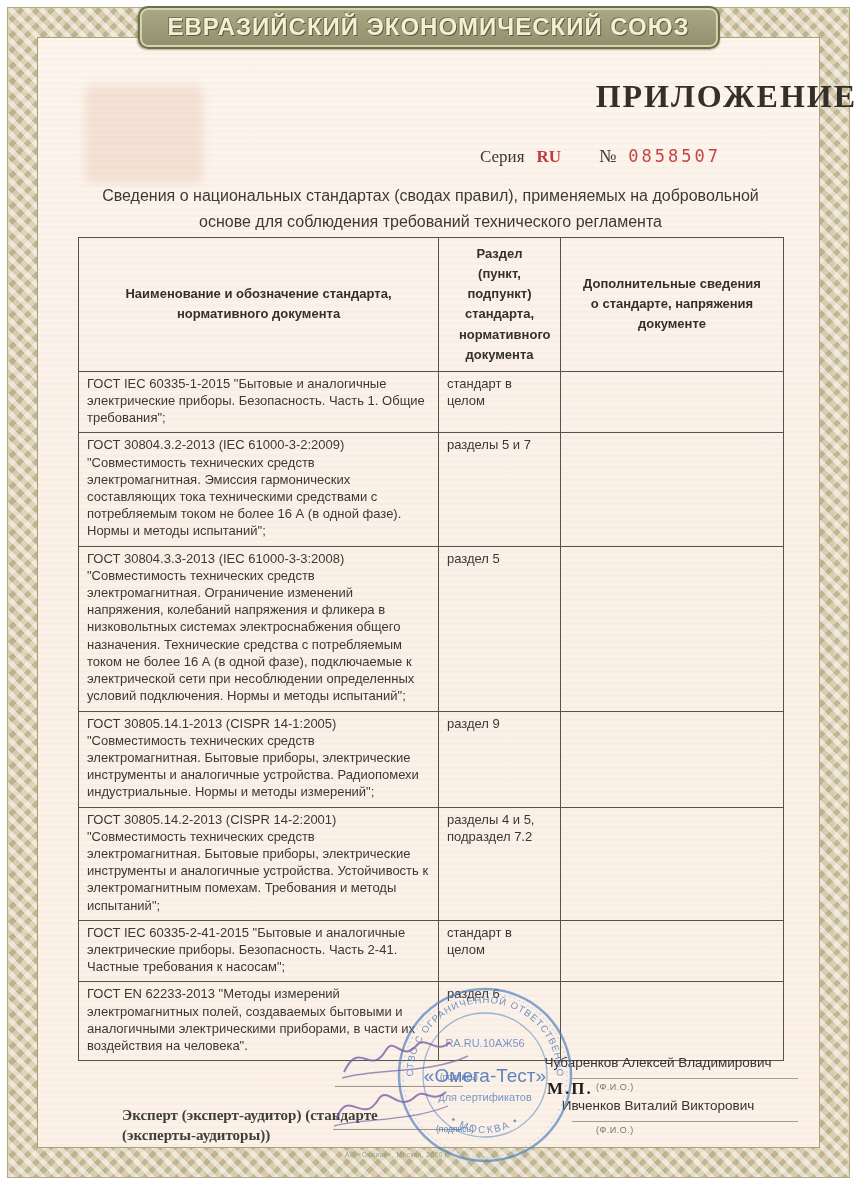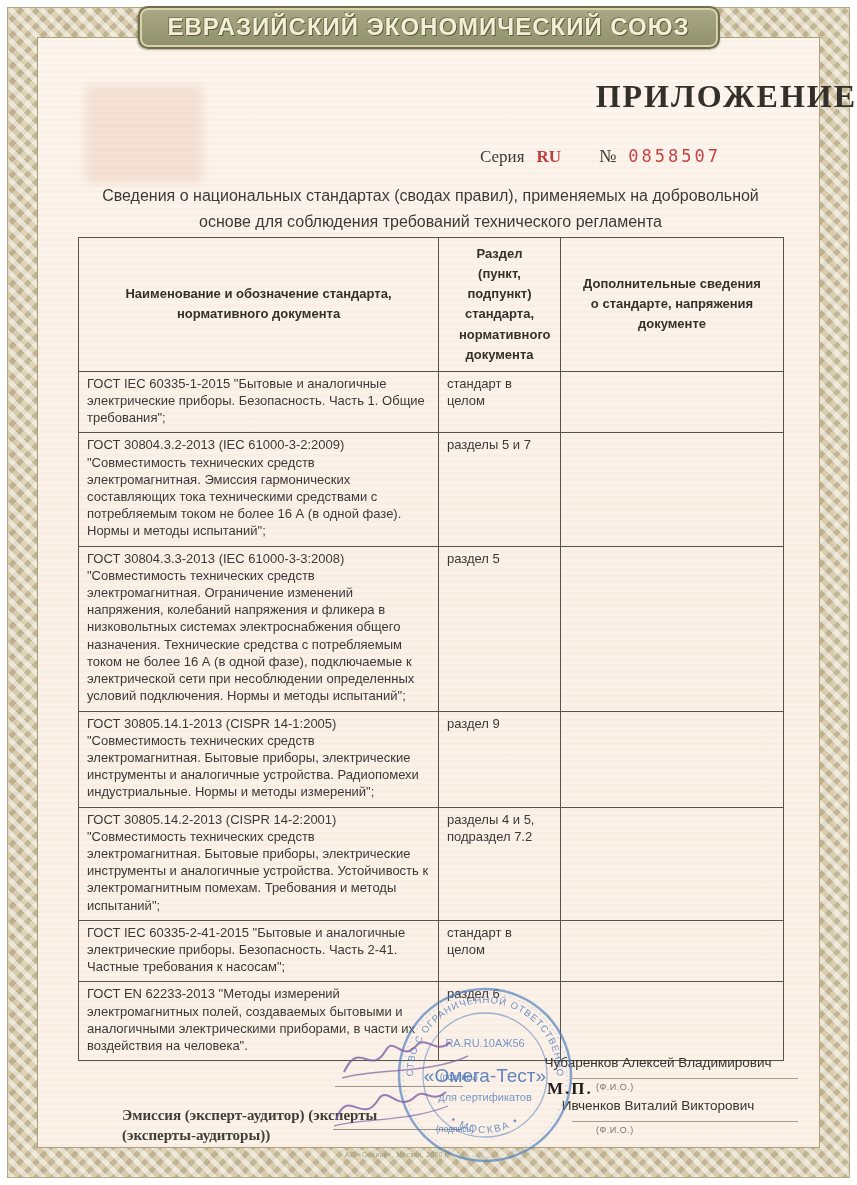--- a/index.html
+++ b/index.html
@@ -141,21 +141,21 @@
         <td></td>
       </tr>
       <tr>
         <td>ГОСТ EN 62233-2013 "Методы измерений электромагнитных полей, создаваемых бытовыми и аналогичными электрическими приборами, в части их воздействия на человека".</td>
         <td>раздел 6</td>
         <td></td>
       </tr>
     </tbody>
   </table>
 
-  <div class="label-serif lbl2">Эмиссия (эксперт-аудитор) (эксперты (эксперты-аудиторы))</div>
+  <div class="label-serif lbl2">Эксперт (эксперт-аудитор) (стандарте (эксперты-аудиторы))</div>
 
   <div class="sig-line sigline1"></div>
   <div class="sig-line sigline2"></div>
 
   <svg class="stamp" width="195" height="185" viewBox="0 0 195 185">
     <defs>
       <path id="ringTop" d="M 25 90 A 72 72 0 0 1 169 90" fill="none"></path>
       <path id="ringBottom" d="M 39 90 A 58 58 0 0 0 155 90" fill="none"></path>
     </defs>
     <circle cx="97" cy="90" r="86" fill="none" stroke="rgba(77,127,190,.75)" stroke-width="2.5"></circle>

